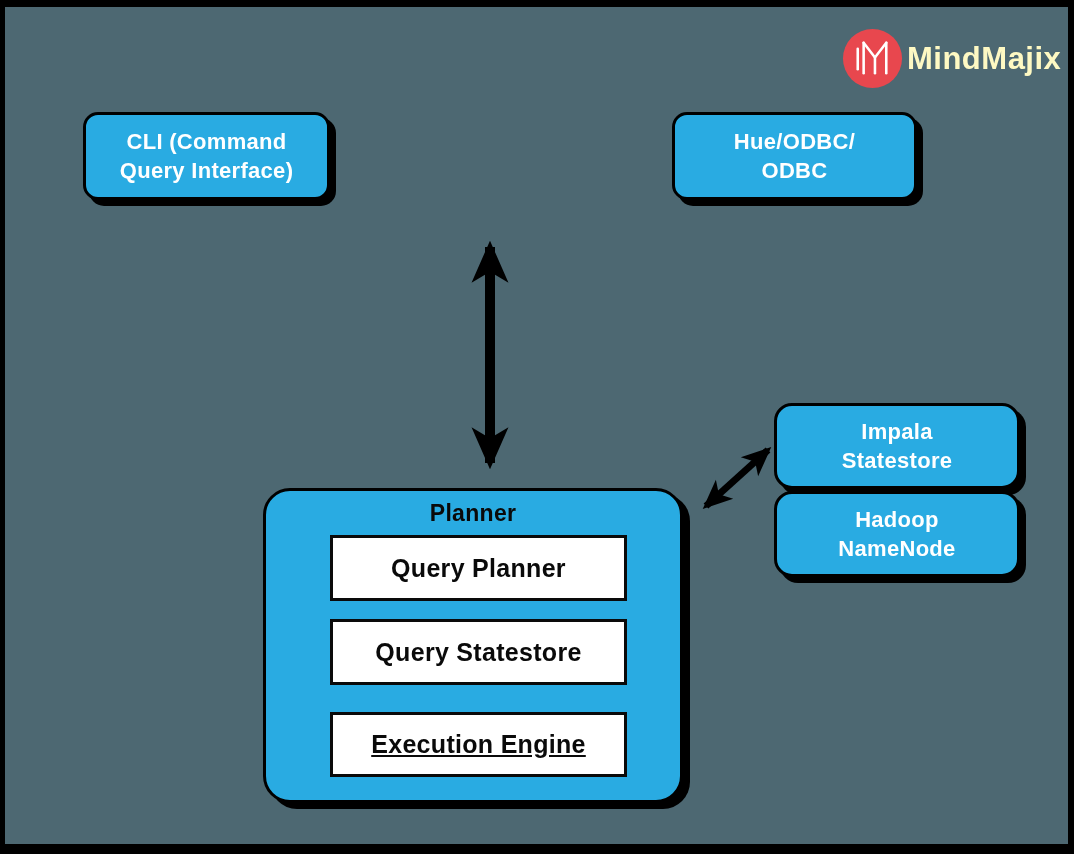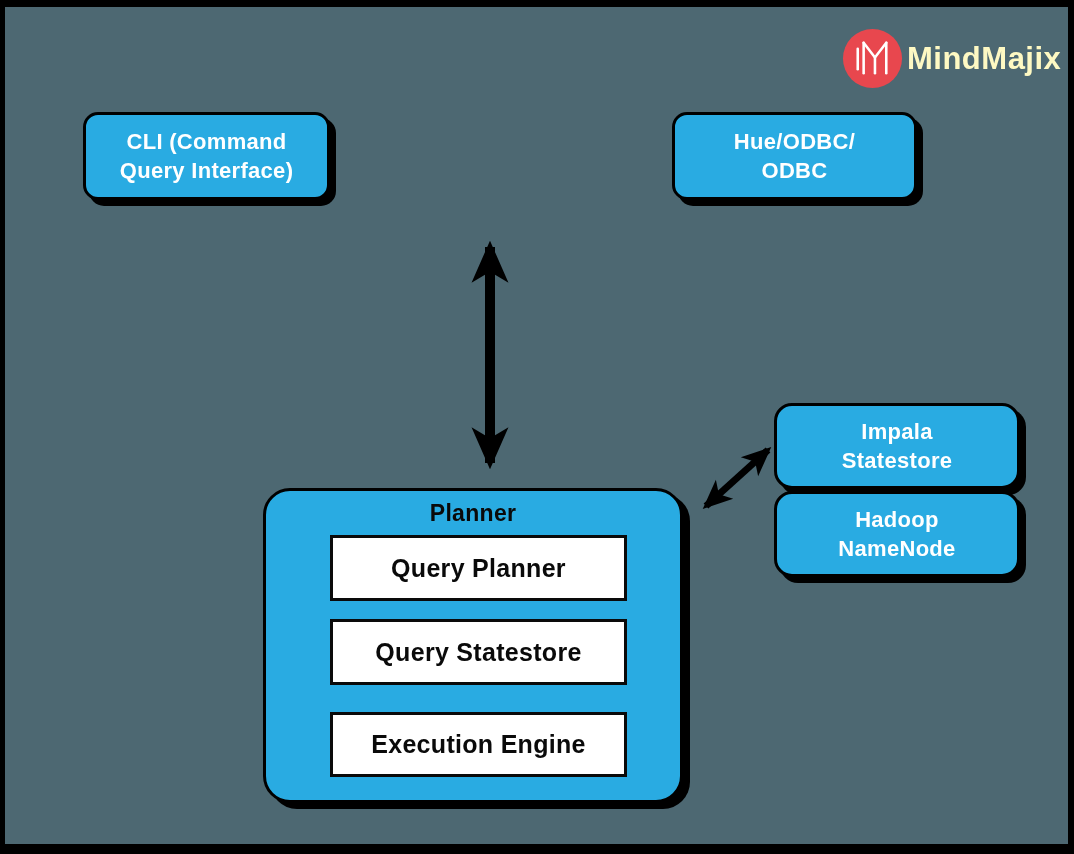--- a/index.html
+++ b/index.html
@@ -98,21 +98,21 @@
       <div class="impalad-title">Planner</div>
 
       <div class="whitebox" style="top:44px;">
         <span>Query Planner</span>
       </div>
 
       <div class="whitebox" style="top:128px;">
         <span>Query Statestore</span>
       </div>
 
-      <div class="whitebox" style="top:221px;height:65px;">
+      <div class="whitebox" style="top:221px;height:65px;text-decoration:underline;">
         <span>Execution Engine</span>
       </div>
     </div>
 
     <svg class="arrows" width="1063" height="837" viewBox="0 0 1063 837">
       <defs>
         <marker id="ah" viewBox="0 0 10 10" refX="8.5" refY="5" markerWidth="4.2" markerHeight="4.2" orient="auto-start-reverse">
           <path d="M0,0.6 L10,5 L0,9.4 L2.6,5 Z" fill="#000"></path>
         </marker>
       </defs>

